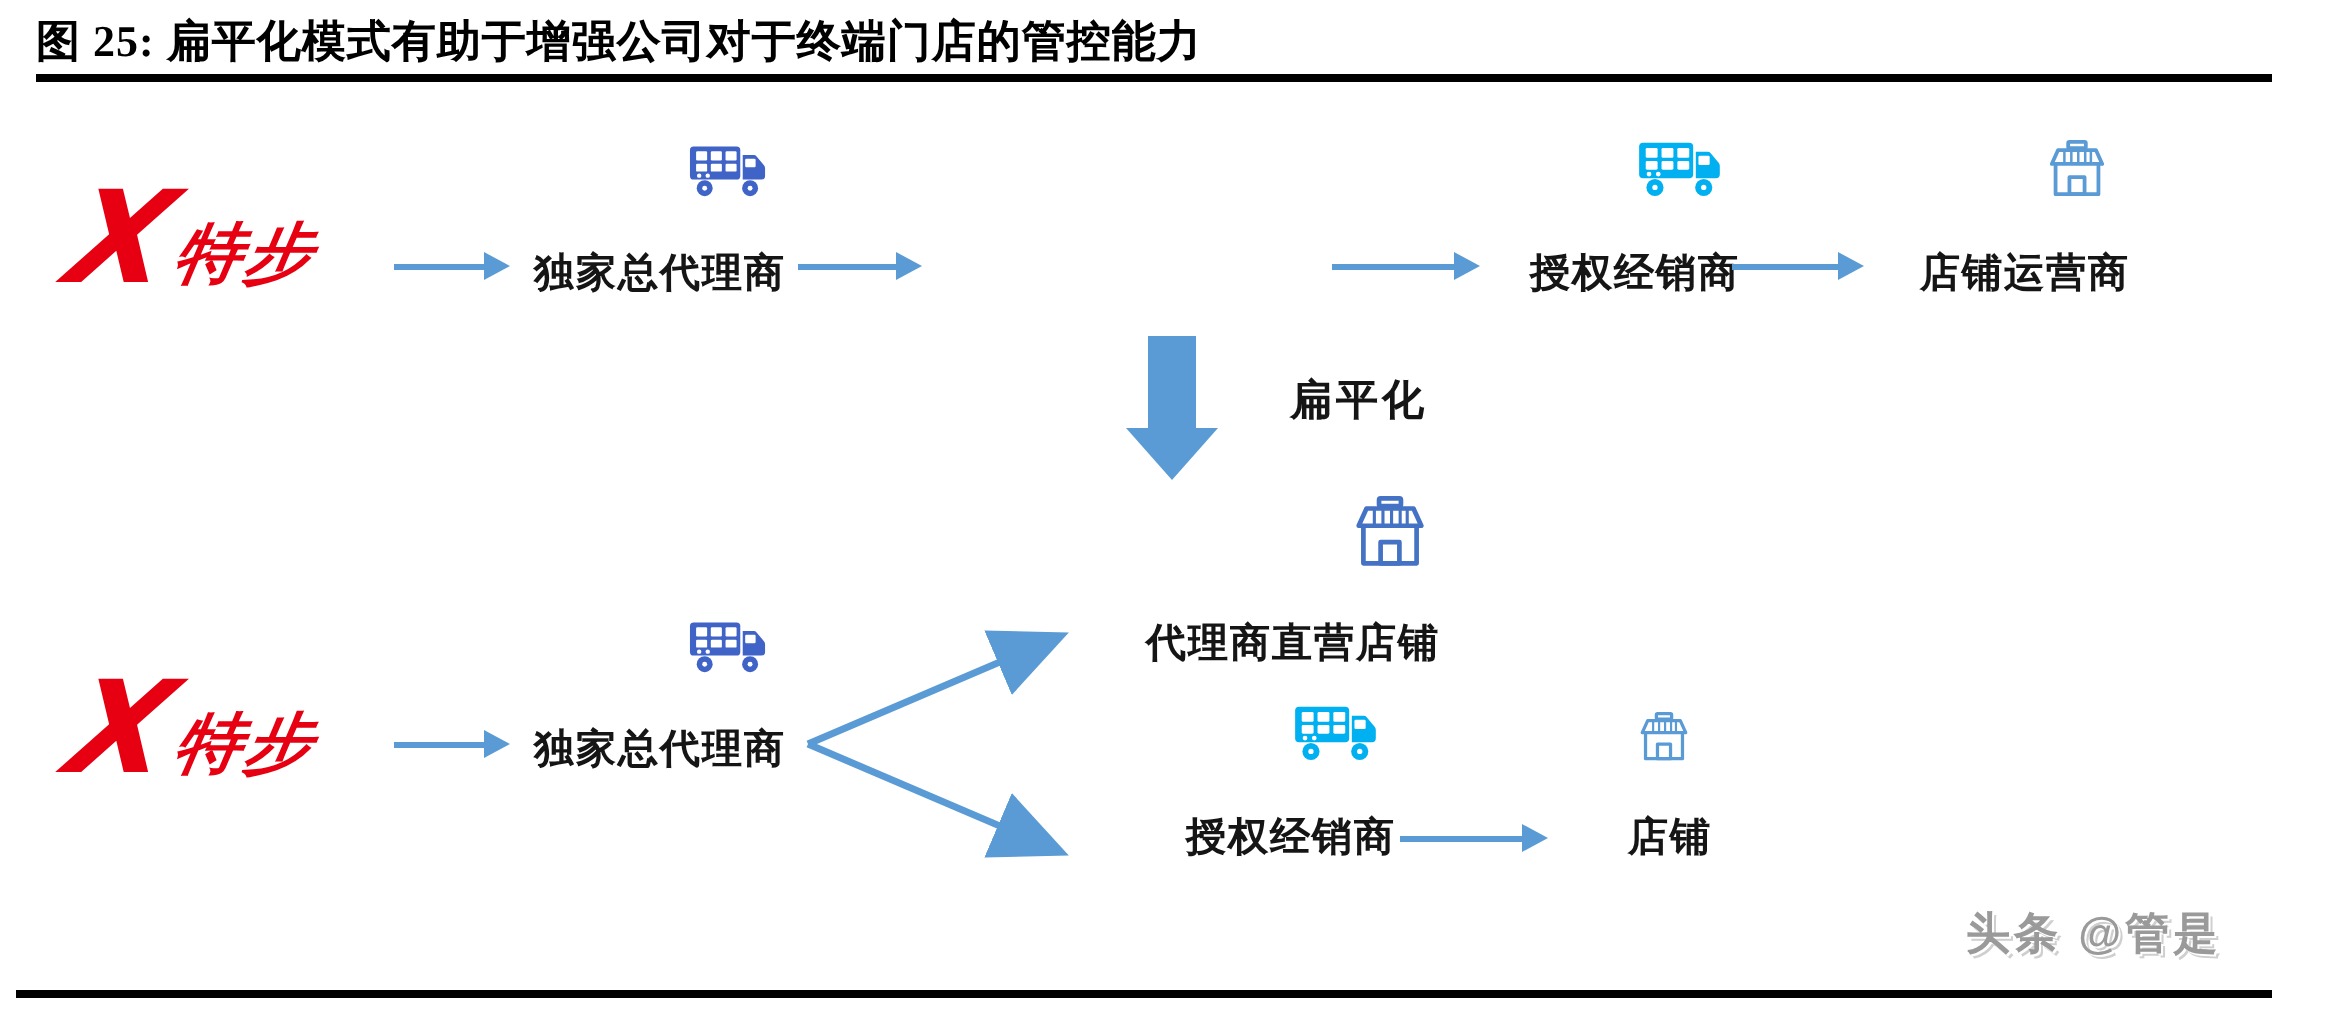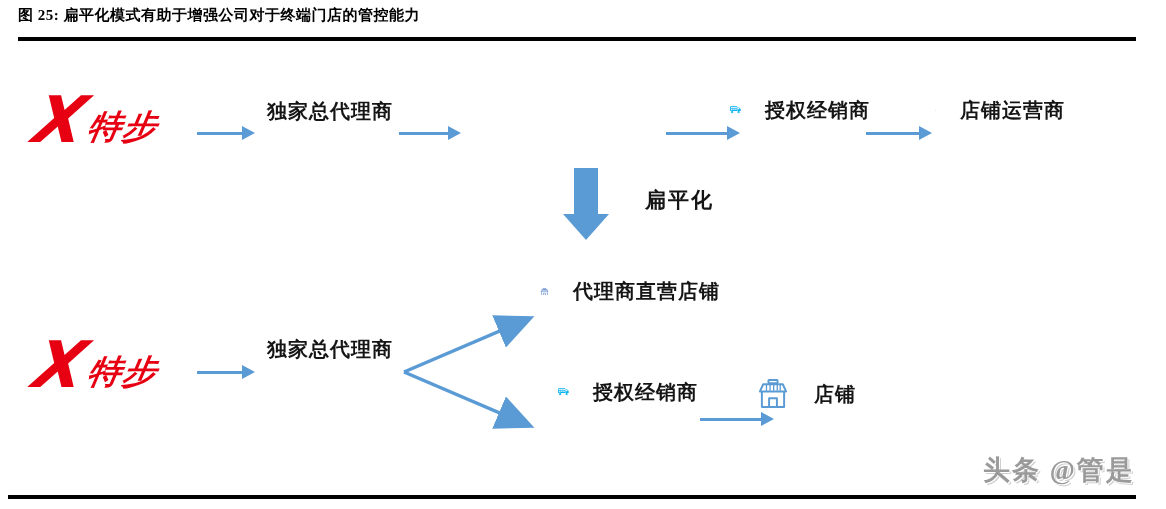--- a/index.html
+++ b/index.html
@@ -1,23 +1,23 @@
 <!DOCTYPE html>
 <html><head>
 <meta charset="utf-8">
 <style>
   html,body { margin:0; padding:0; background:#ffffff; }
   .canvas { position:relative; width:1166px; height:509px; background:#ffffff;
             font-family:"Liberation Serif", serif; overflow:hidden; }
   .abs { position:absolute; }
 
-  .fig-title { font-size:15px; font-weight:bold; color:#000; letter-spacing:0.5px; white-space:nowrap; }
+  .fig-title { font-size:22px; font-weight:bold; color:#000; letter-spacing:0.5px; white-space:nowrap; }
   .rule { background:#000; height:4px; }
 
-  .node { position:absolute; display:flex; flex-direction:row; align-items:center;
+  .node { position:absolute; display:flex; flex-direction:column; align-items:flex-end;
           justify-content:flex-end; gap:24px; }
   .node-label { font-weight:bold; font-size:20px; color:#151515; white-space:nowrap; letter-spacing:1px; }
   .truck-trio { display:flex; gap:5px; align-items:flex-end; }
 
   .harrow { position:absolute; height:14px; }
   .harrow .shaft { position:absolute; left:0; right:10px; top:50%; height:3px; margin-top:-1.5px; background:#5B9BD5; }
   .harrow .head { position:absolute; right:0; top:50%; transform:translateY(-50%); width:0; height:0;
                   border-left:13px solid #5B9BD5; border-top:7px solid transparent; border-bottom:7px solid transparent; }
 
   .down-arrow { position:absolute; width:46px; display:flex; flex-direction:column; align-items:center; }
@@ -26,22 +26,22 @@
                        border-right:23px solid transparent; border-top:26px solid #5B9BD5; }
   .transition-label { font-weight:bold; font-size:21px; color:#151515; letter-spacing:2px;margin-left:33px; }
 
   .logo { position:absolute; display:flex; align-items:center; gap:3px; }
   .logo-x { font-family:"DejaVu Sans", sans-serif; font-style:italic; font-weight:bold;
             font-size:64px; line-height:0.95; color:#E60012; transform:skewX(-14deg); }
   .logo-cn { font-style:italic; font-weight:bold; font-size:33px; color:#E60012;
              transform:skewX(-10deg); margin-top:14px; letter-spacing:2px;
              font-family:"Liberation Sans", sans-serif; }
 
-  .watermark { position:absolute; font-family:Liberation Serif, serif; font-weight:bold;
-               font-size:27px; color:#9a9a9a; letter-spacing:2px;
+  .watermark { position:absolute; font-family:Liberation Sans, sans-serif; font-weight:bold;
+               font-size:22px; color:#9a9a9a; letter-spacing:2px;
                text-shadow:1px 1px 0 #ffffff, 2px 2px 0 #cfcfcf; white-space:nowrap; }
 </style>
 </head>
 <body>
 
 <svg width="0" height="0" style="position:absolute">
   <defs>
     <g id="truck">
       <rect x="1" y="2" width="41" height="27" rx="3"></rect>
       <path d="M44 9 h9 a3 3 0 0 1 2.3 1.1 l6 7.2 a4 4 0 0 1 .9 2.6 V26 a3 3 0 0 1 -3 3 H44 Z"></path>

